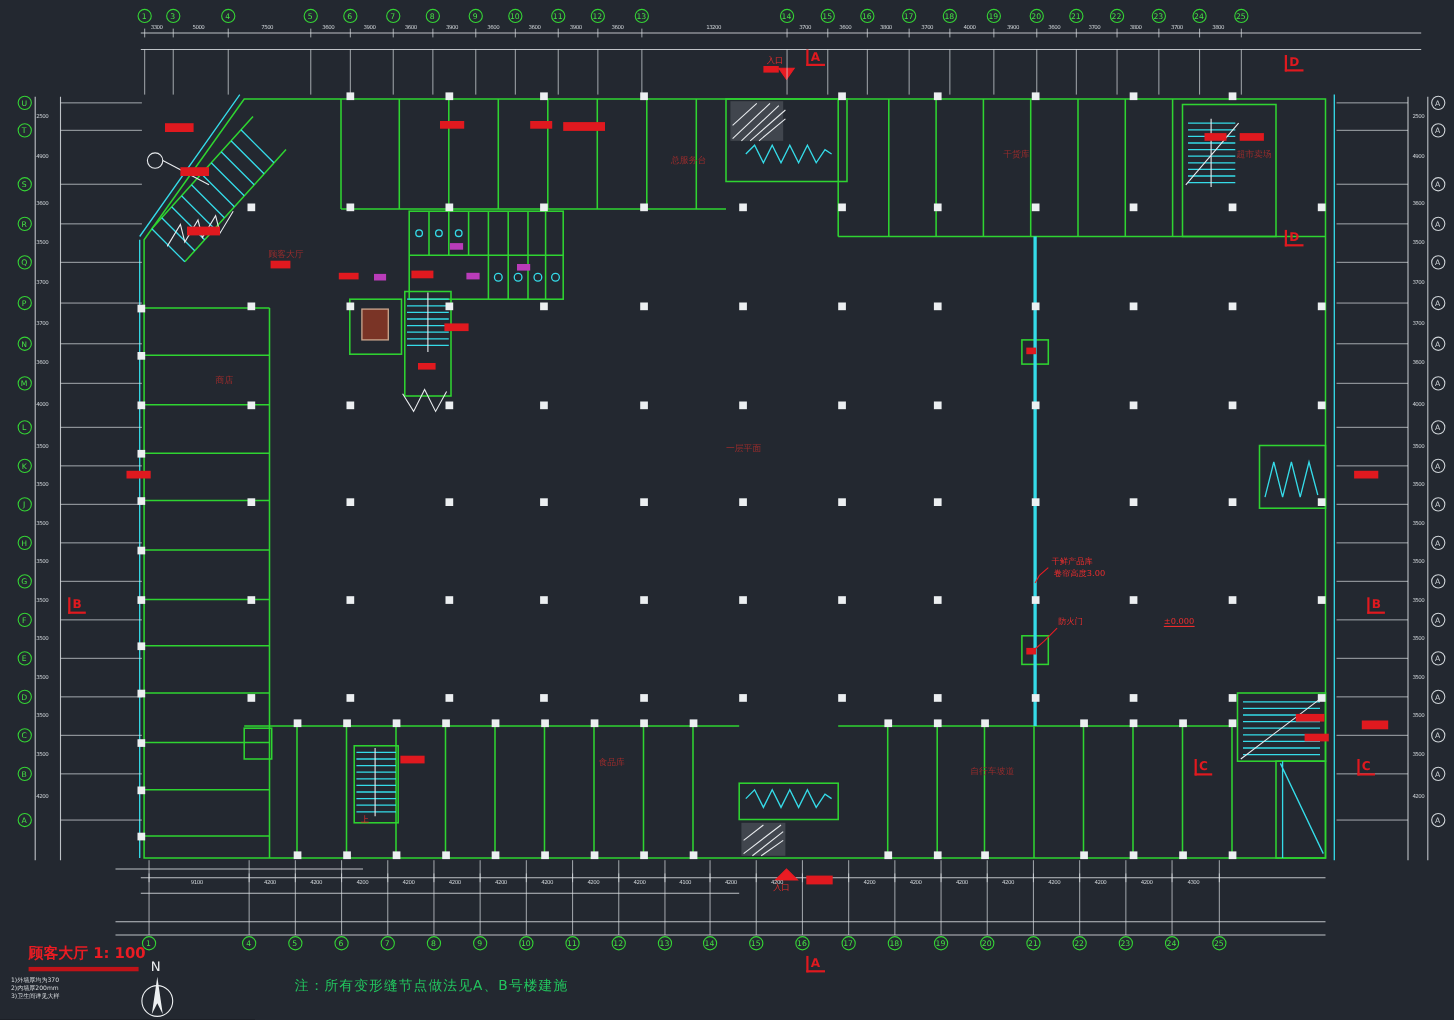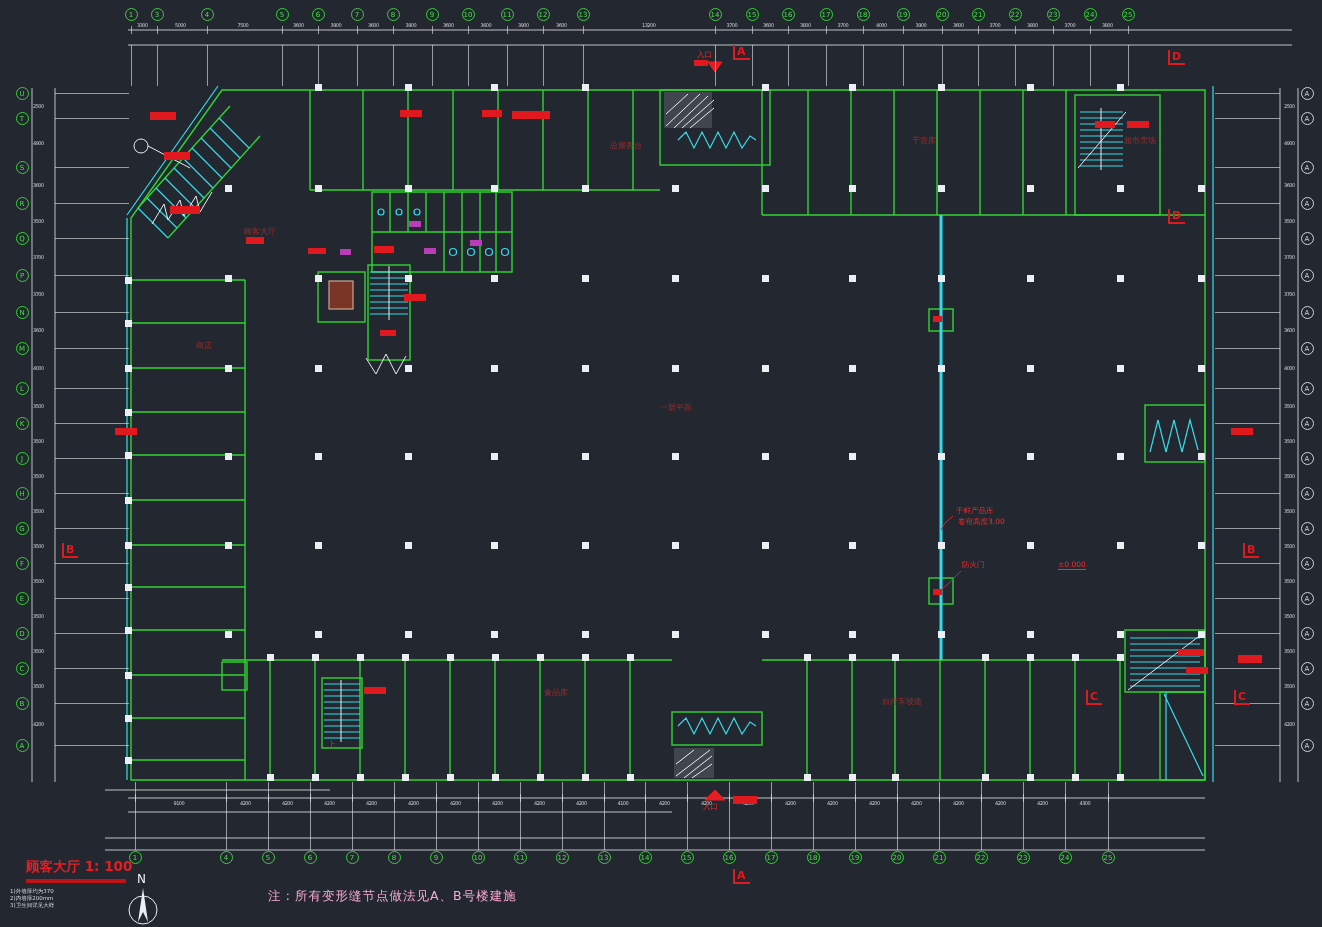--- a/index.html
+++ b/index.html
@@ -18,21 +18,21 @@
   .dimnum{position:absolute;font-size:5px;color:#ccd1d5;letter-spacing:-0.5px;z-index:2;white-space:nowrap;}
   .lbl{position:absolute;font-size:8px;color:#9a2c2c;white-space:nowrap;z-index:4;}
   .ann{position:absolute;font-size:7.5px;color:#ef2d2d;white-space:nowrap;z-index:5;}
   .ann.ul{border-bottom:1px solid #ef2d2d;}
   .marker{position:absolute;color:#e0191f;font-weight:bold;font-size:11px;line-height:11px;
           border-left:2px solid #e0191f;border-bottom:2px solid #e0191f;padding:1px 4px 1px 2px;z-index:5;}
   .title{position:absolute;left:26px;top:858px;font-size:13.5px;font-weight:bold;color:#ea1c23;
          white-space:nowrap;z-index:5;}
   .title-underline{position:absolute;left:26px;top:879px;width:100px;height:4px;background:#c01318;z-index:5;}
   .tnote{position:absolute;font-size:5.5px;color:#d8dcdf;white-space:nowrap;z-index:5;}
-  .gnote{position:absolute;left:268px;top:888px;font-size:12.5px;color:#f9a8d4;
+  .gnote{position:absolute;left:268px;top:888px;font-size:12.5px;color:#22c55e;
          letter-spacing:1px;white-space:nowrap;z-index:5;}
   .north{position:absolute;left:137px;top:872px;font-size:12px;color:#eceff1;z-index:5;}
 </style>
 </head>
 <body>
 
 <div class="canvas" id="canvas">
 
   <svg class="lines" width="1322" height="927" viewBox="0 0 1322 927">
 

